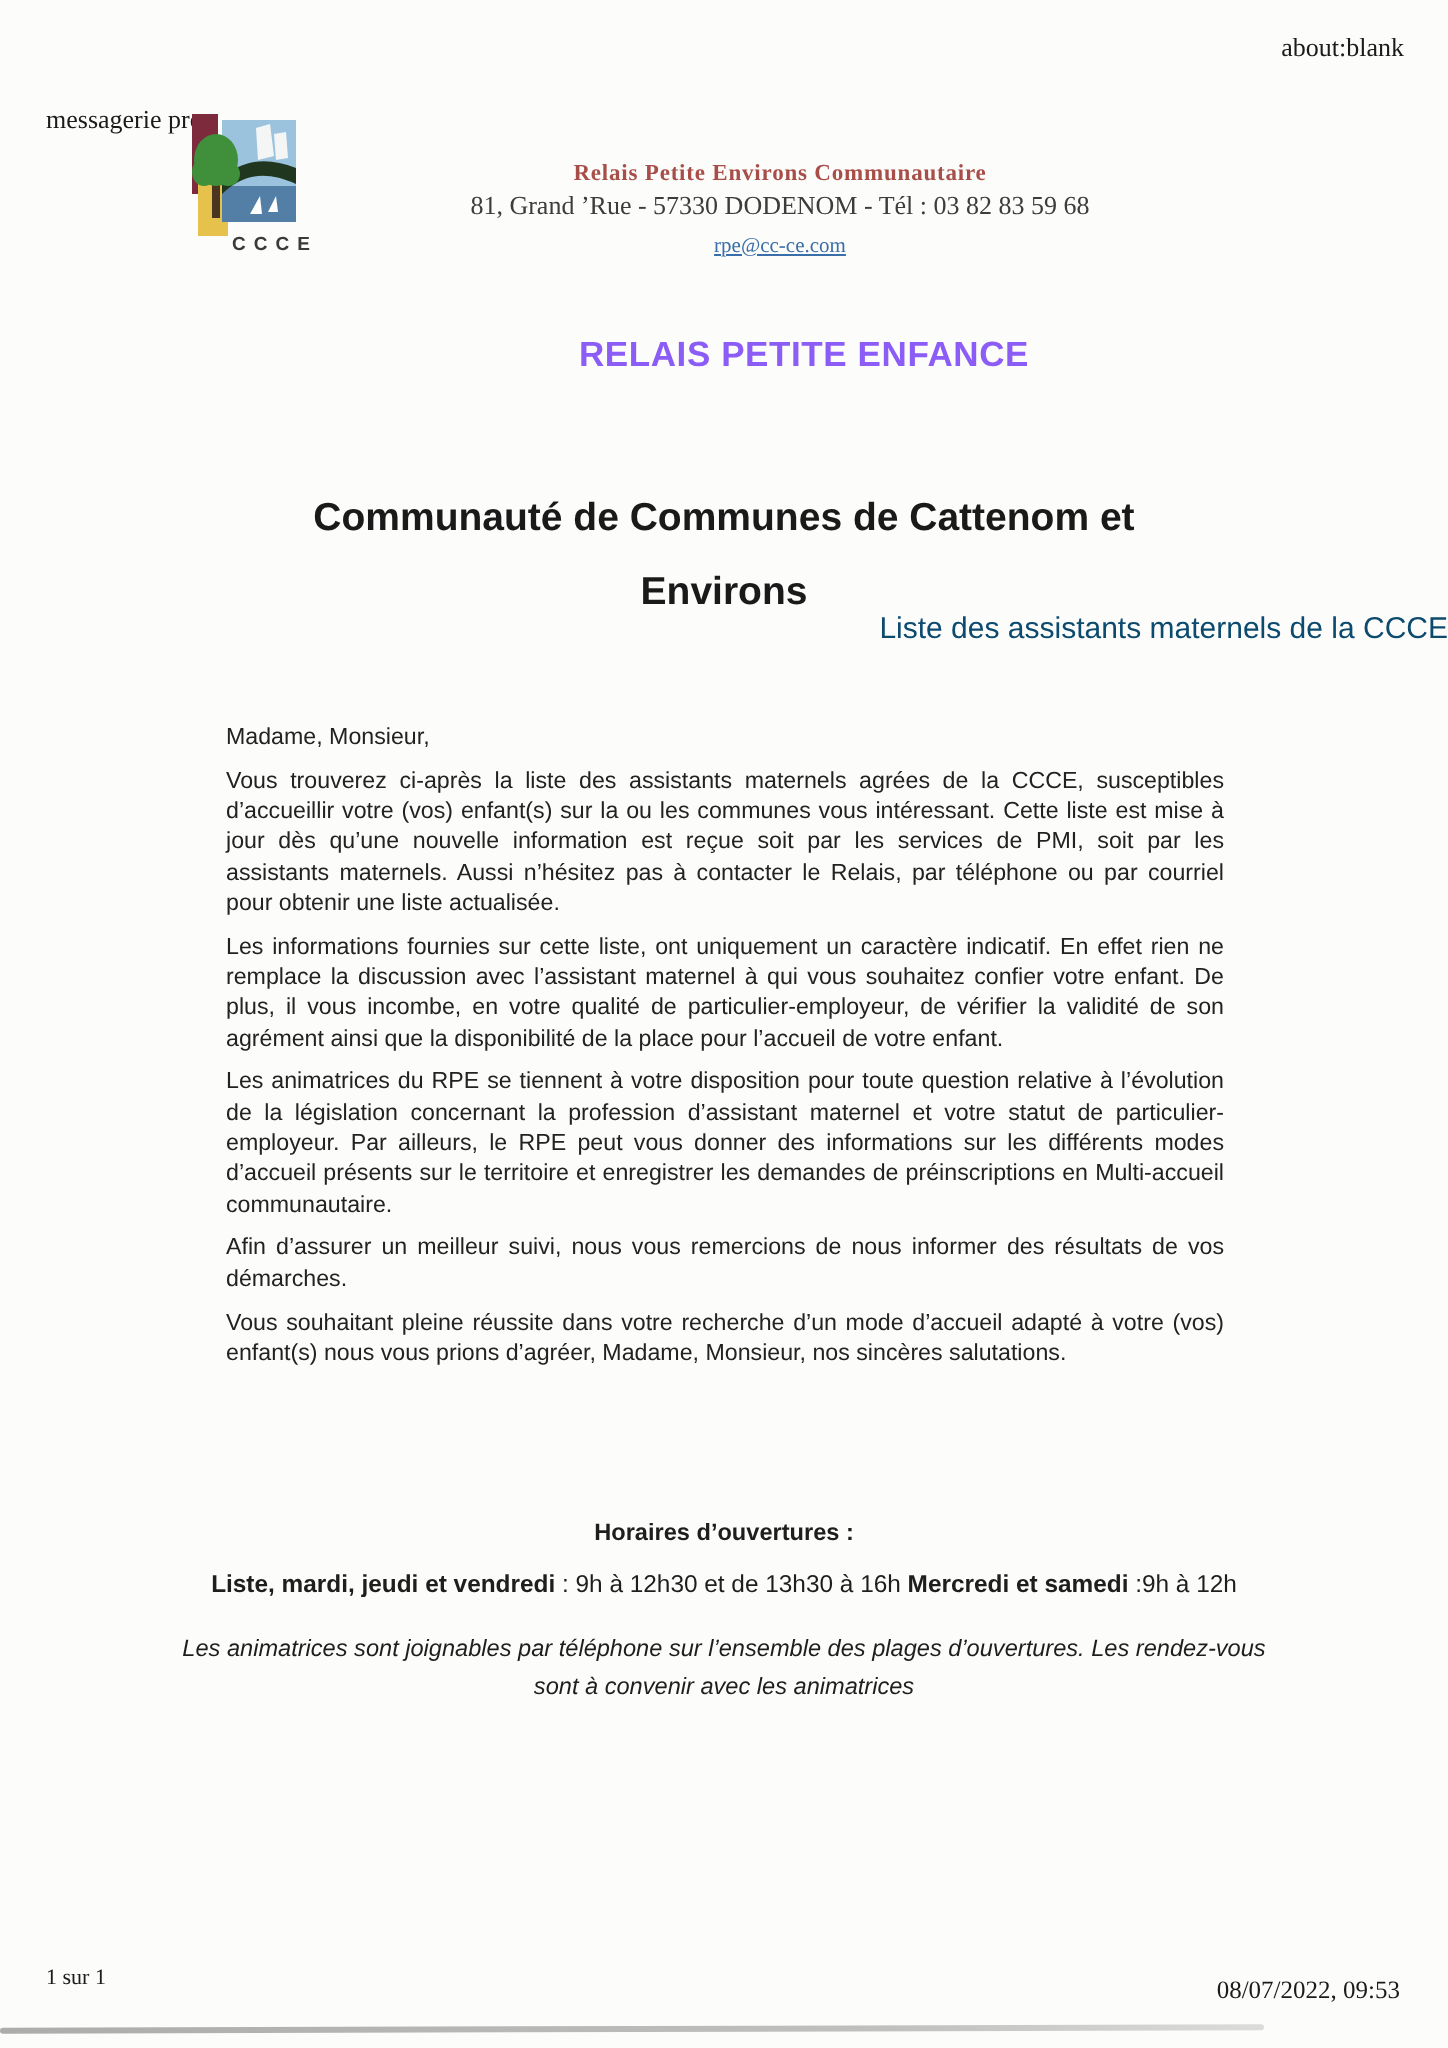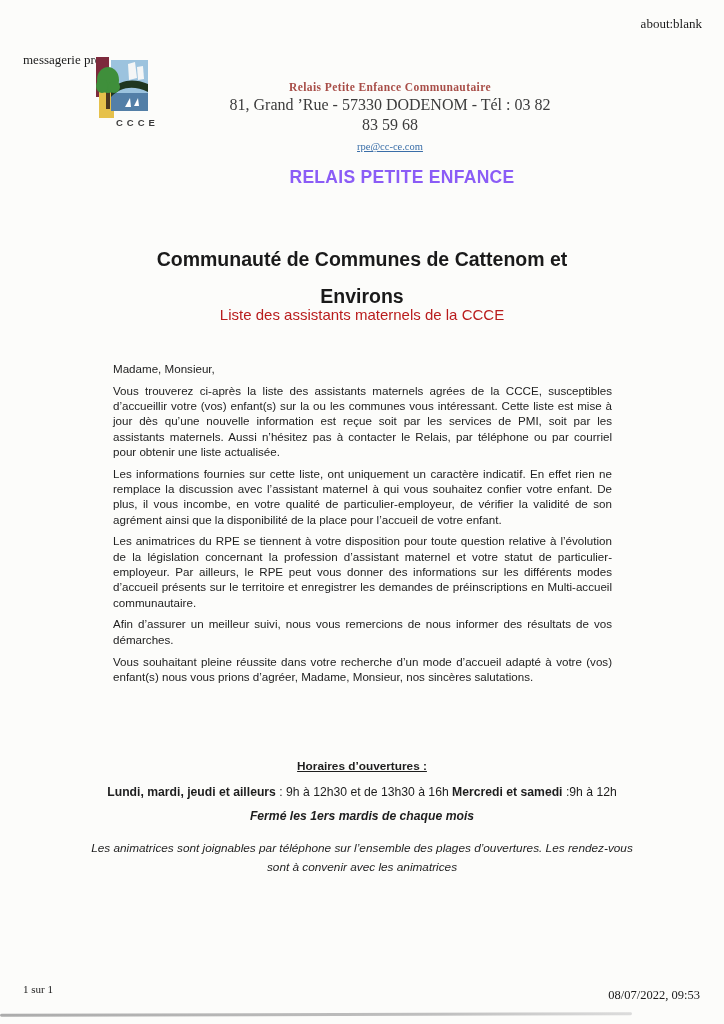--- a/index.html
+++ b/index.html
@@ -22,48 +22,48 @@
     margin-left:28px;margin-top:-4px;font-size:9.5px;font-weight:bold;
     letter-spacing:4px;color:#3a3a3a;font-family:"Liberation Sans",sans-serif;
   }
 
   
   .letterhead{
     position:absolute;left:225px;top:80px;width:330px;text-align:center;
     font-family:"Liberation Serif",serif;line-height:1.25;
   }
   .org-name{font-size:11.5px;font-weight:bold;letter-spacing:.4px;color:#a84e48;}
-  .org-address{font-size:16px;color:#3c3c3c;margin-top:1px;}
+  .org-address{font-size:13px;color:#3c3c3c;margin-top:1px;}
   .org-email{font-size:10.5px;color:#3a6ea8;text-decoration:underline;display:inline-block;margin-top:1px;cursor:pointer;}
 
   
   .title-main{
     position:absolute;top:167px;left:0;width:100%;text-align:center;
     font-size:17.5px;font-weight:bold;letter-spacing:.3px;color:#8b5cf6;padding-left:40px;
   }
   .title-sub{
     position:absolute;top:201px;left:122px;width:480px;text-align:center;
     font-size:19.5px;font-weight:bold;line-height:37px;color:#1a1a1a;margin-top:40px;
   }
   .list-title{
-    position:absolute;top:306px;left:0;width:100%;text-align:center;
-    font-size:15px;color:#b91c1c;
+    position:absolute;top:306px;left:0;width:100%;text-align:right;
+    font-size:15px;color:#0c4a6e;
   }
 
   
   .letter-body{
     position:absolute;left:113px;top:361px;width:499px;
     font-size:11.6px;line-height:15.3px;text-align:justify;color:#222;
   }
   .letter-body p{margin:0 0 6.5px 0;}
   .salutation{text-align:left;}
 
   
   .hours{position:absolute;left:62px;top:759px;width:600px;text-align:center;color:#1e1e1e;}
-  .hours-heading{font-size:11.8px;font-weight:bold;text-decoration:underline;margin-bottom:12px;}
+  .hours-heading{font-size:11.8px;font-weight:bold;margin-bottom:12px;}
   .hours-schedule{font-size:12.2px;margin-bottom:10px;}
   .hours-schedule .b{font-weight:bold;}
   .hours-closed{font-size:12.2px;font-weight:bold;font-style:italic;margin-bottom:9px;}
   .hours-note{font-size:11.8px;font-style:italic;line-height:19px;max-width:560px;margin:16px auto;}
 
   
   .scan-line{
     position:absolute;left:0;top:1013px;width:632px;height:3px;
     background:linear-gradient(to right,#9e9e9e,#b5b5b5 70%,#d6d6d6);
     transform:rotate(-0.15deg);border-radius:2px;opacity:.85;
@@ -90,44 +90,43 @@
       <polygon points="46,51 50,43 51,51" fill="#ffffff"></polygon>
       <rect x="18" y="36" width="4" height="18" fill="#4a3620"></rect>
       <ellipse cx="20" cy="25" rx="11" ry="13" fill="#3f8f3b"></ellipse>
       <ellipse cx="14" cy="31" rx="6" ry="7" fill="#3f8f3b"></ellipse>
       <ellipse cx="26" cy="32" rx="6" ry="6" fill="#3f8f3b"></ellipse>
     </svg>
     <div class="logo-caption">CCCE</div>
   </div>
 
   <div class="letterhead">
-    <div class="org-name">Relais Petite Enfance Communautaire</div>
+    <div class="org-name">Relais Petite Environs Communautaire</div>
     <div class="org-address">81, Grand ’Rue - 57330 DODENOM - Tél : 03 82 83 59 68</div>
     <a class="org-email">rpe@cc-ce.com</a>
   </div>
 
   <div class="title-main">RELAIS PETITE ENFANCE</div>
   <div class="title-sub">Communauté de Communes de Cattenom et Environs</div>
   <div class="list-title">Liste des assistants maternels de la CCCE</div>
 
   <div class="letter-body">
     <p class="salutation">Madame, Monsieur,</p>
     <p>Vous trouverez ci-après la liste des assistants maternels agrées de la CCCE, susceptibles d’accueillir votre (vos) enfant(s) sur la ou les communes vous intéressant. Cette liste est mise à jour dès qu’une nouvelle information est reçue soit par les services de PMI, soit par les assistants maternels. Aussi n’hésitez pas à contacter le Relais, par téléphone ou par courriel pour obtenir une liste actualisée.</p>
     <p>Les informations fournies sur cette liste, ont uniquement un caractère indicatif. En effet rien ne remplace la discussion avec l’assistant maternel à qui vous souhaitez confier votre enfant. De plus, il vous incombe, en votre qualité de particulier-employeur, de vérifier la validité de son agrément ainsi que la disponibilité de la place pour l’accueil de votre enfant.</p>
     <p>Les animatrices du RPE se tiennent à votre disposition pour toute question relative à l’évolution de la législation concernant la profession d’assistant maternel et votre statut de particulier-employeur. Par ailleurs, le RPE peut vous donner des informations sur les différents modes d’accueil présents sur le territoire et enregistrer les demandes de préinscriptions en Multi-accueil communautaire.</p>
     <p>Afin d’assurer un meilleur suivi, nous vous remercions de nous informer des résultats de vos démarches.</p>
     <p>Vous souhaitant pleine réussite dans votre recherche d’un mode d’accueil adapté à votre (vos) enfant(s) nous vous prions d’agréer, Madame, Monsieur, nos sincères salutations.</p>
   </div>
 
   <div class="hours">
     <div class="hours-heading">Horaires d’ouvertures :</div>
     <div class="hours-schedule">
-      <span class="b">Lundi, mardi, jeudi et ailleurs</span><span> : 9h à 12h30 et de 13h30 à 16h </span><span class="b">Mercredi et samedi</span><span> :9h à 12h</span>
+      <span class="b">Liste, mardi, jeudi et vendredi</span><span> : 9h à 12h30 et de 13h30 à 16h </span><span class="b">Mercredi et samedi</span><span> :9h à 12h</span>
     </div>
-    <div class="hours-closed">Fermé les 1ers mardis de chaque mois</div>
     <div class="hours-note">Les animatrices sont joignables par téléphone sur l’ensemble des plages d’ouvertures. Les rendez-vous sont à convenir avec les animatrices</div>
   </div>
 
   <div class="chrome-text ftr-left">1 sur 1</div>
   <div class="chrome-text ftr-right">08/07/2022, 09:53</div>
 
   <div class="scan-line"></div>
 </div>
 
 </body></html>

